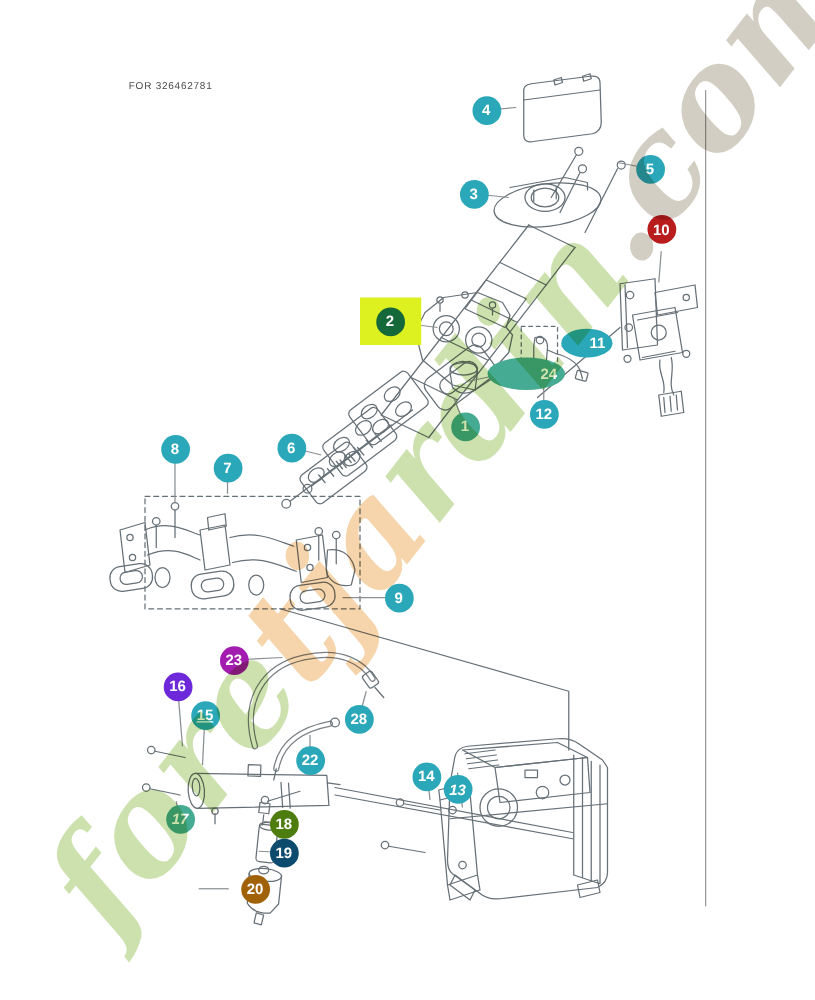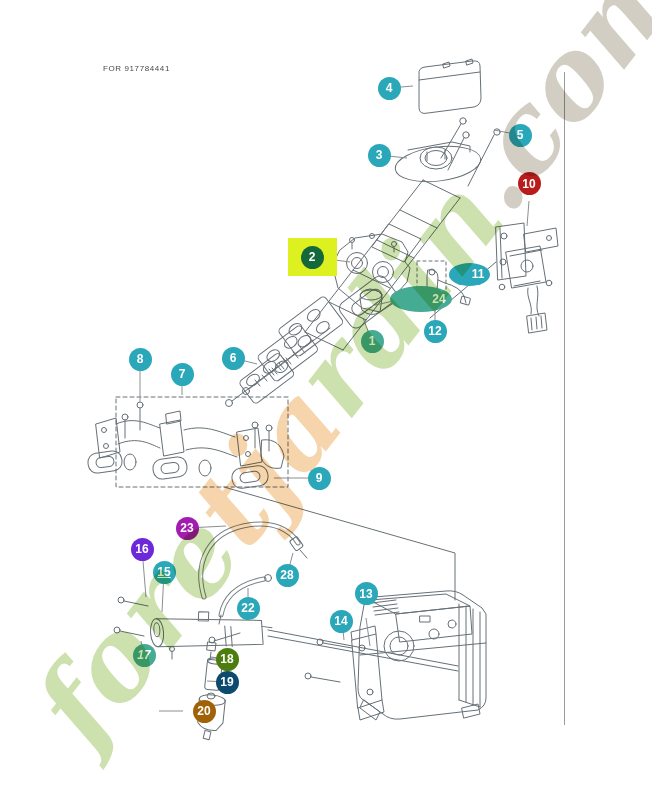--- a/index.html
+++ b/index.html
@@ -248,37 +248,37 @@
       <line x1="227" y1="682" x2="207" y2="681" stroke="#8a8f93" stroke-width="1"></line>
       <line x1="159" y1="711" x2="183" y2="711" stroke="#8a8f93" stroke-width="1"></line>
       <line x1="287" y1="575" x2="293" y2="553" stroke="#8a8f93" stroke-width="1"></line>
       <line x1="248" y1="608" x2="248" y2="588" stroke="#8a8f93" stroke-width="1"></line>
       <line x1="187" y1="528" x2="226" y2="526" stroke="#8a8f93" stroke-width="1"></line>
       <line x1="403" y1="299" x2="375" y2="305" stroke="#8a8f93" stroke-width="1"></line>
     </svg>
 
   <div class="frame-line"></div>
 
-  <div class="ref-label">FOR 917784441</div>
+  <div class="ref-label">FOR 326462781</div>
 
   <div id="callouts">
       <div class="callout" style="left: 360.5px; top: 329.5px; width: 23px; height: 23px; background: rgb(69, 171, 146);">1</div>
       <div class="highlight-box" style="left: 288px; top: 238px; width: 49px; height: 38px; background: rgb(221, 240, 32);"></div>
       <div class="callout" style="left: 300.5px; top: 245.5px; width: 23px; height: 23px; background: rgb(21, 104, 58);">2</div>
       <div class="callout" style="left: 367.5px; top: 143.5px; width: 23px; height: 23px; background: rgb(42, 167, 184);">3</div>
       <div class="callout" style="left: 377.5px; top: 76.5px; width: 23px; height: 23px; background: rgb(42, 167, 184);">4</div>
       <div class="callout" style="left: 508.5px; top: 123.5px; width: 23px; height: 23px; background: rgb(42, 167, 184);">5</div>
       <div class="callout" style="left: 221.5px; top: 346.5px; width: 23px; height: 23px; background: rgb(42, 167, 184);">6</div>
       <div class="callout" style="left: 170.5px; top: 362.5px; width: 23px; height: 23px; background: rgb(42, 167, 184);">7</div>
       <div class="callout" style="left: 128.5px; top: 347.5px; width: 23px; height: 23px; background: rgb(42, 167, 184);">8</div>
       <div class="callout" style="left: 307.5px; top: 466.5px; width: 23px; height: 23px; background: rgb(42, 167, 184);">9</div>
       <div class="callout" style="left: 517.5px; top: 172px; width: 23px; height: 23px; background: #b91c1c;">10</div>
       <div class="callout" style="left: 448.5px; top: 262.5px; width: 23px; height: 23px; background: rgb(42, 167, 184); padding-left: 18px;">11</div>
       <div class="callout" style="left: 423.5px; top: 319.5px; width: 23px; height: 23px; background: rgb(42, 167, 184); text-align: right;">12</div>
-      <div class="callout" style="left: 354.5px; top: 582px; width: 23px; height: 23px; background: rgb(42, 167, 184);">13</div>
+      <div class="callout" style="left: 354.5px; top: 620px; width: 23px; height: 23px; background: rgb(42, 167, 184); font-style: italic;">13</div>
       <div class="callout" style="left: 329.5px; top: 599.5px; width: 23px; height: 23px; background: rgb(42, 167, 184); margin-top: 10px;">14</div>
       <div class="callout" style="left: 152.5px; top: 560.5px; width: 23px; height: 23px; background: rgb(42, 167, 184); text-decoration: underline;">15</div>
       <div class="callout" style="left: 130.5px; top: 537.5px; width: 23px; height: 23px; background: #6d28d9;">16</div>
       <div class="callout" style="left: 132.5px; top: 643.5px; width: 23px; height: 23px; background: rgb(69, 171, 146); font-style: italic;">17</div>
       <div class="callout" style="left: 215.5px; top: 647.5px; width: 23px; height: 23px; background: #4d7c0f;">18</div>
       <div class="callout" style="left: 215.5px; top: 670.5px; width: 23px; height: 23px; background: #0c4a6e;">19</div>
       <div class="callout" style="left: 147.5px; top: 699.5px; width: 23px; height: 23px; background: #a16207; margin-left: 45px;">20</div>
       <div class="callout" style="left: 275.5px; top: 563.5px; width: 23px; height: 23px; background: rgb(42, 167, 184);">28</div>
       <div class="callout" style="left: 236.5px; top: 596.5px; width: 23px; height: 23px; background: rgb(42, 167, 184); text-align: right;">22</div>
       <div class="callout" style="left: 175.5px; top: 516.5px; width: 23px; height: 23px; background: #a21caf;">23</div>

